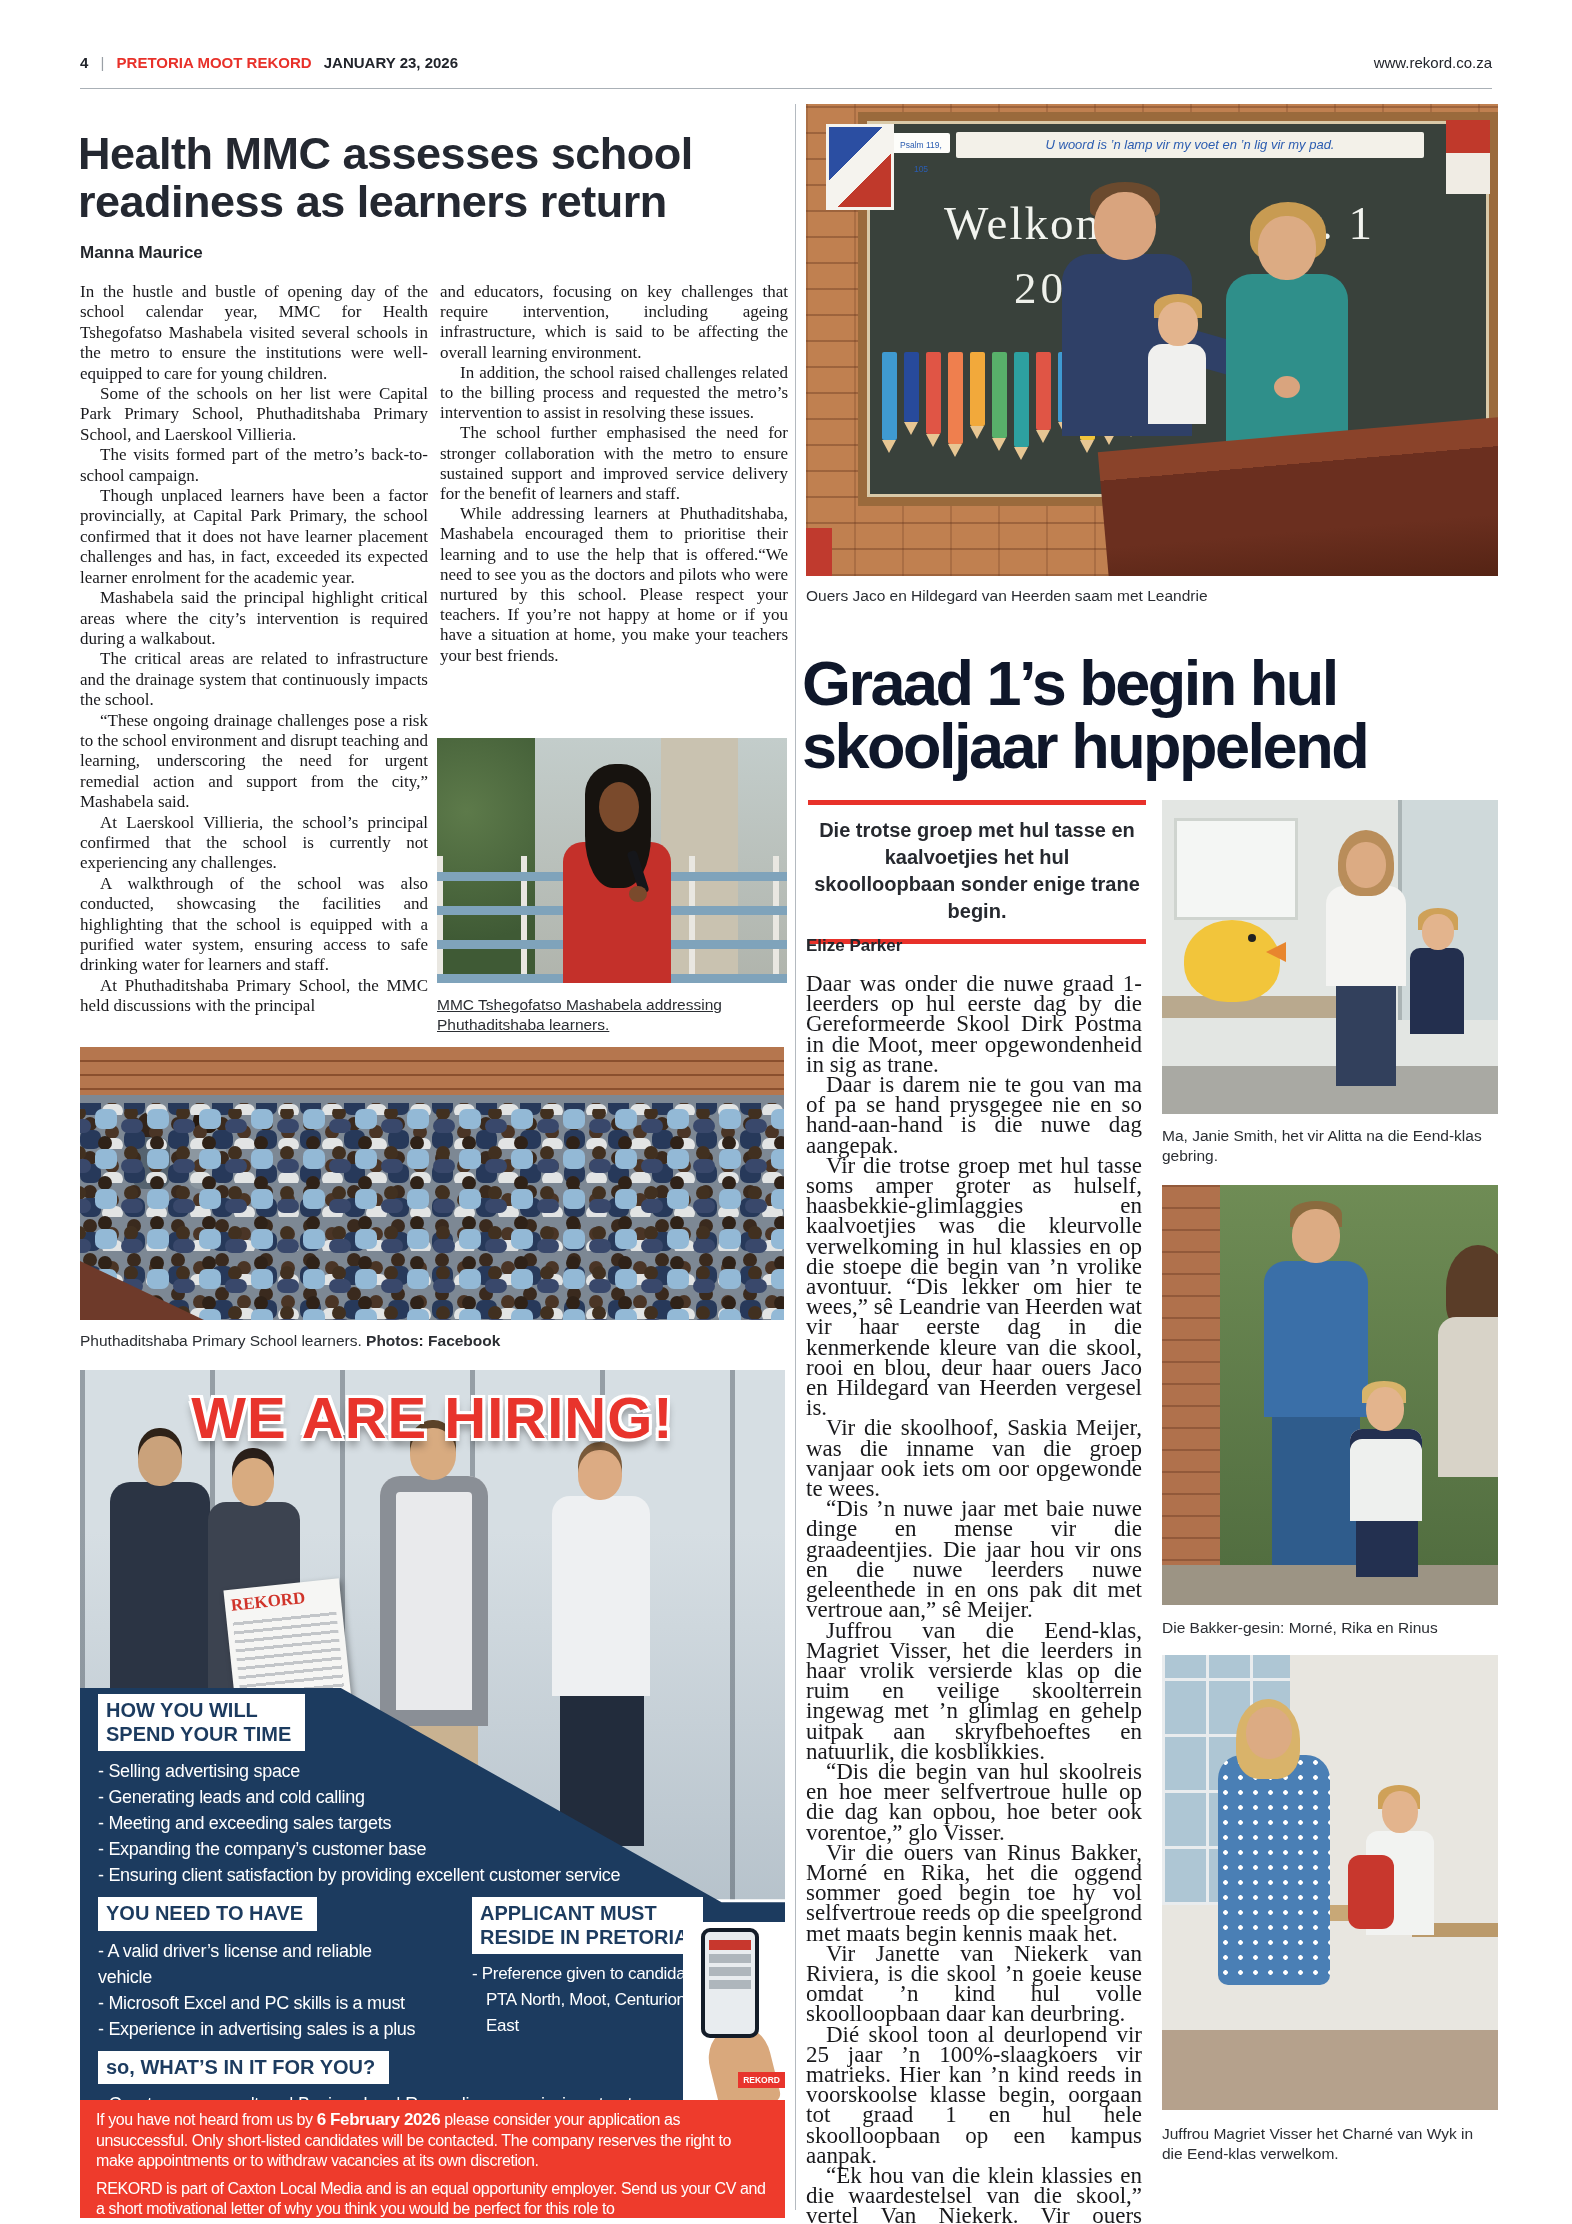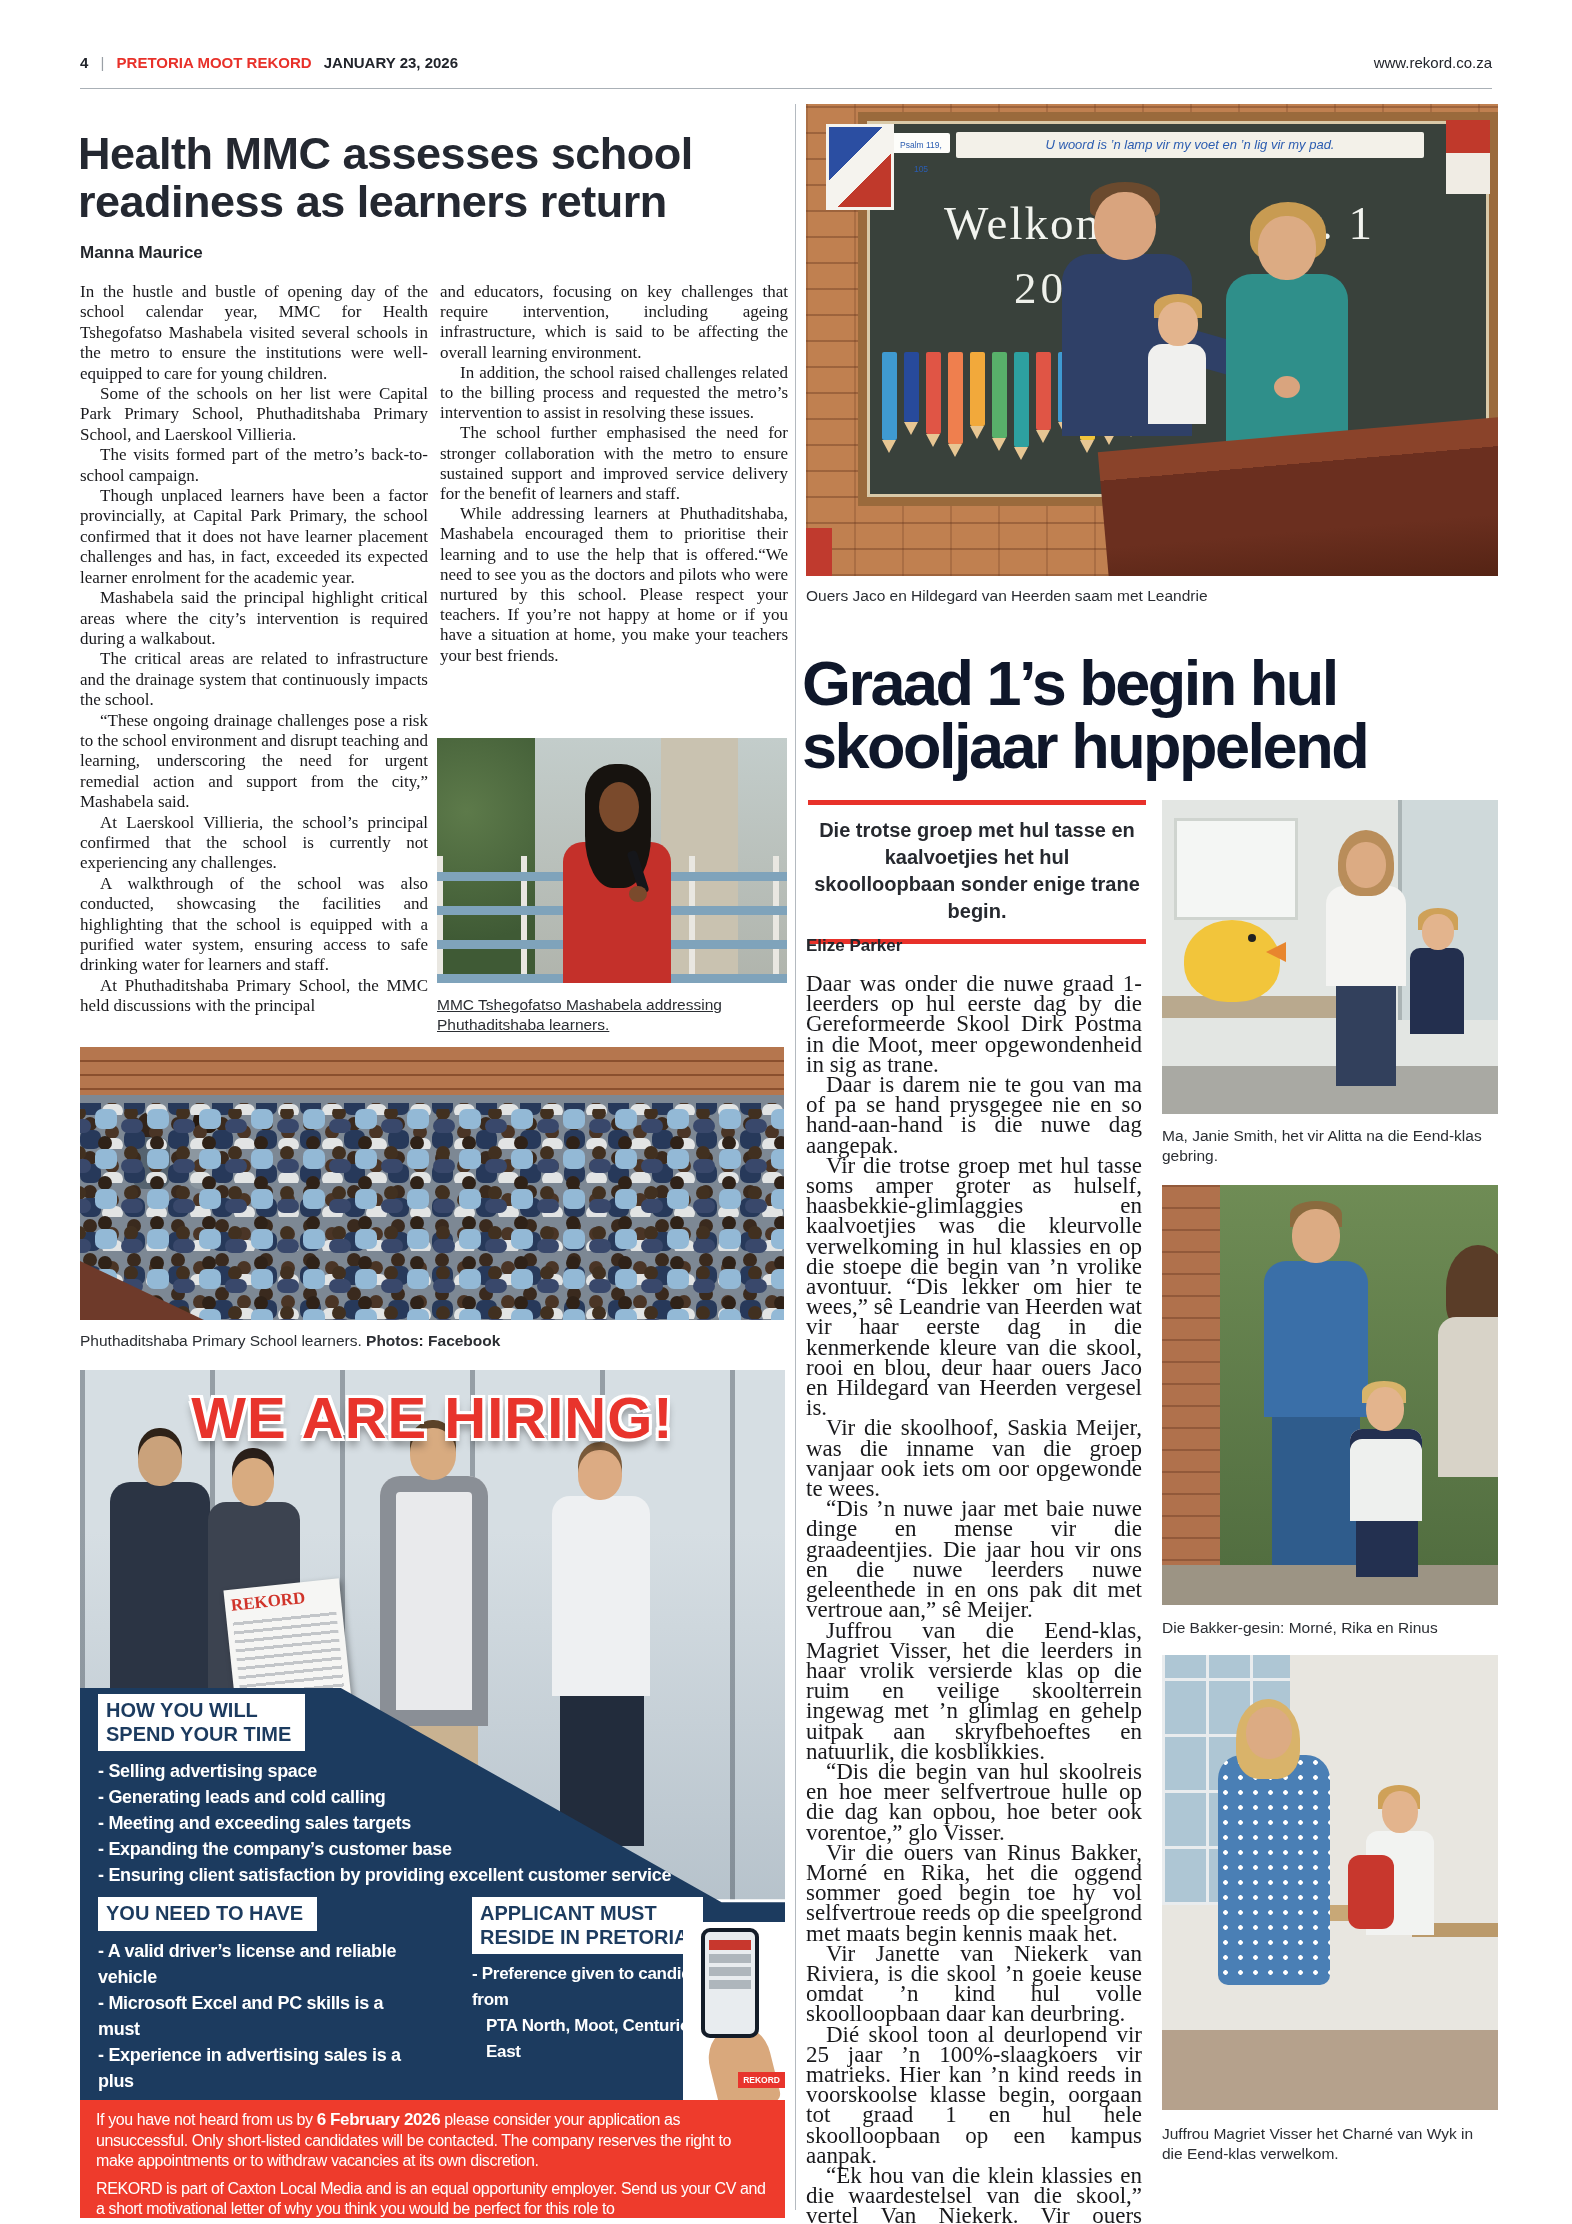--- a/index.html
+++ b/index.html
@@ -169,21 +169,21 @@
   .ad-hiring{position:absolute;left:0;top:14px;width:100%;text-align:center;font-size:58px;font-weight:800;
      letter-spacing:1px;color:#e8342c;
      text-shadow:-3px -3px 0 #fff,3px -3px 0 #fff,-3px 3px 0 #fff,3px 3px 0 #fff,0 7px 9px rgba(0,0,0,.45);}
   .ad-stripe{position:absolute;left:248px;top:320px;width:460px;height:13px;background:#fff;
      transform:rotate(29deg);transform-origin:left top;}
   .ad-navy{position:absolute;left:0;top:318px;width:705px;height:412px;background:#1c3b5f;
      clip-path:polygon(0 0,37% 0,91% 52%,100% 52%,100% 100%,0 100%);
      padding:6px 0 0 18px;box-sizing:border-box;color:#fff;}
   .ad-sec-box{display:inline-block;background:#fff;color:#1c3b5f;font-weight:800;font-size:20px;
      line-height:1.18;padding:5px 14px 5px 8px;white-space:pre-line;}
-  .ad-bullets{margin-top:7px;font-size:18px;line-height:26px;font-weight:700;letter-spacing:-0.3px;}
+  .ad-bullets{margin-top:7px;font-size:18px;line-height:26px;font-weight:400;letter-spacing:-0.3px;}
   .ad-row{display:flex;gap:44px;margin-top:9px;}
   .ad-col-l{width:330px;}
   .ad-col-r{width:280px;}
   .ad-col-r .ad-bullets{font-size:17px;}
   .ad-col-r .ad-bullets div:nth-child(2){padding-left:14px;}
   .ad-sec4{margin-top:9px;}
   .ad-train{margin-top:2px;font-weight:bold;color:#fff;letter-spacing:-0.3px;}
   .ad-train .sm{font-size:15px;}
   .ad-train .lg{font-size:23px;}
   .ad-phone-area{position:absolute;right:0;top:552px;width:102px;height:192px;background:#fff;}

